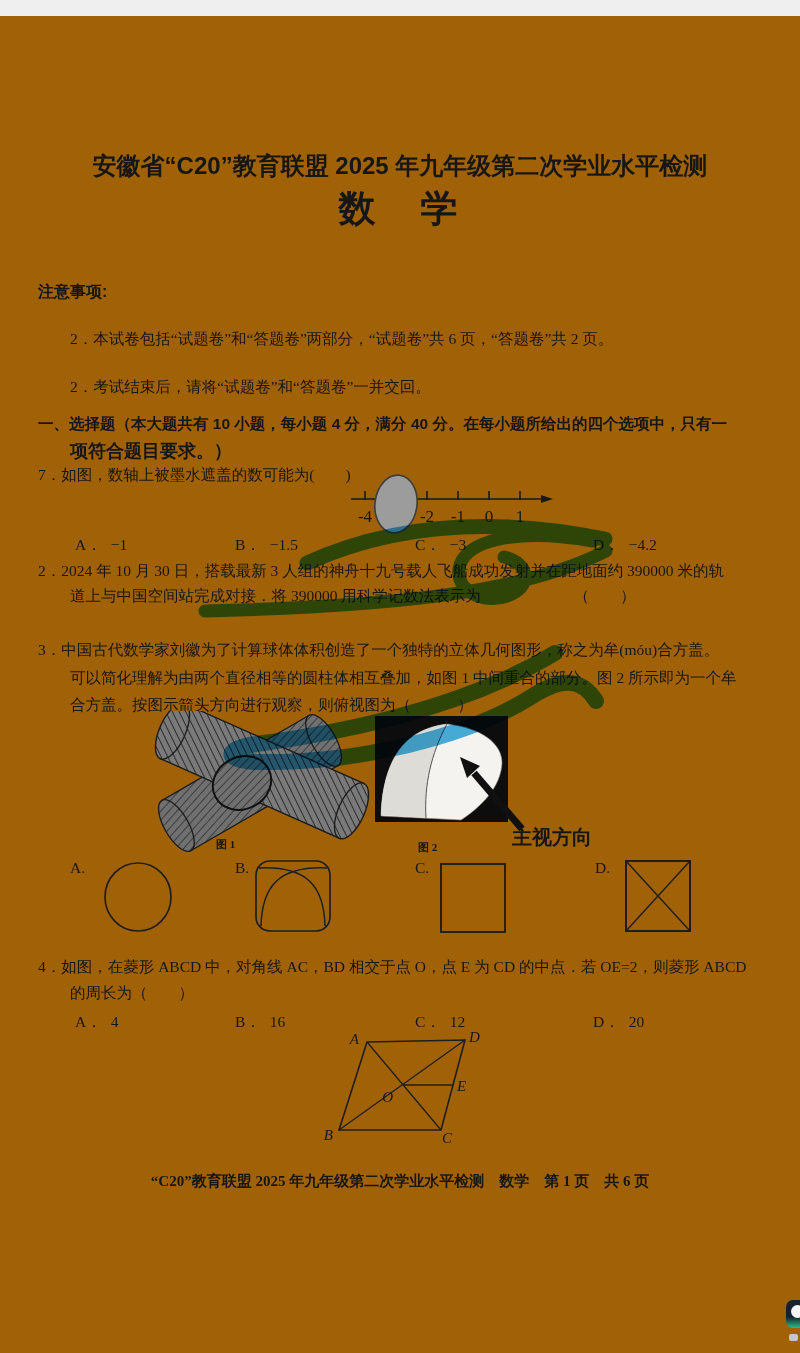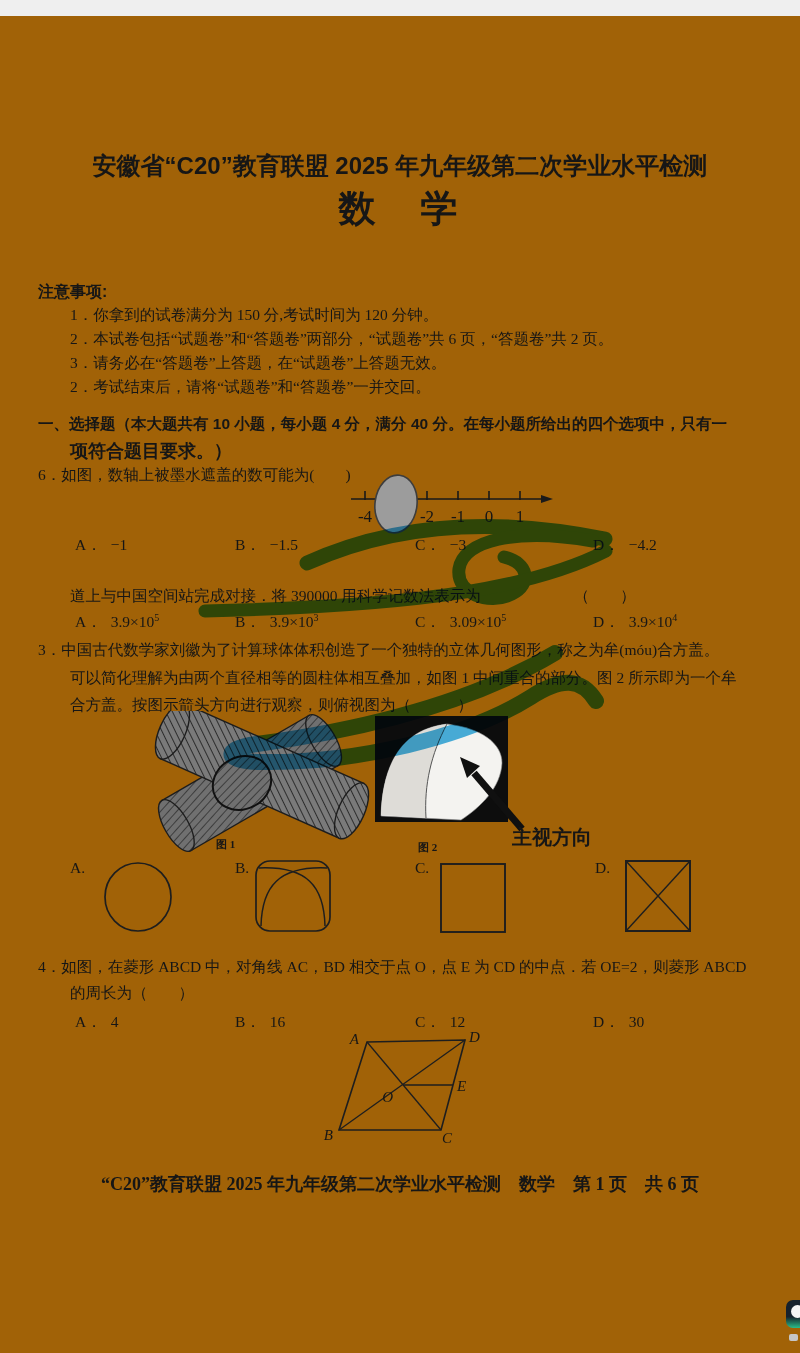--- a/index.html
+++ b/index.html
@@ -16,41 +16,39 @@
   .title2 { left:0; top:168px; width:100%; text-align:center; font-size:37px; letter-spacing:4px; }
   .row { left:0; width:800px; height:24px; }
   .opt { position:absolute; top:0; font-size:15.5px; white-space:nowrap; }
   .c1 { left:75px; } .c2 { left:235px; } .c3 { left:415px; } .c4 { left:593px; }
   .ol { margin-right:9px; }
   sup { font-size:10px; }
   .figlabel { font-size:11px; font-weight:600; }
   .wm { position:absolute; left:165px; top:495px; width:450px; height:265px;
         mix-blend-mode:multiply; pointer-events:none; z-index:40; }
   svg.fig { position:absolute; }
-  .footer { left:0; top:1156px; width:100%; text-align:center; font-size:18px; font-weight:600; }
+  .footer { left:0; top:1156px; width:100%; text-align:center; font-size:15px; font-weight:600; }
   .edge-strip { left:0; top:1341px; width:800px; height:12px; background:#dcdcda; border-top:1.5px solid #8f8f8f; }
 </style>
 </head>
 <body>
 
 <div class="page">
 
   <div class="abs title1 bold">安徽省“C20”教育联盟 2025 年九年级第二次学业水平检测</div>
   <div class="abs title2 bold">数　学</div>
 
   <div class="abs bold" style="left:38px;top:266px;font-size:16px">注意事项:</div>
-  <div class="abs body" style="left:70px;top:289px">1．你拿到的试卷满分为 150 分,考试时间为 120 分钟。</div>
   <div class="abs body" style="left:70px;top:313px">2．本试卷包括“试题卷”和“答题卷”两部分，“试题卷”共 6 页，“答题卷”共 2 页。</div>
-  <div class="abs body" style="left:70px;top:337px">3．请务必在“答题卷”上答题，在“试题卷”上答题无效。</div>
   <div class="abs body" style="left:70px;top:361px">2．考试结束后，请将“试题卷”和“答题卷”一并交回。</div>
 
   <div class="abs bold" style="left:38px;top:398px;font-size:15.5px">一、选择题（本大题共有 10 小题，每小题 4 分，满分 40 分。在每小题所给出的四个选项中，只有一</div>
   <div class="abs bold" style="left:70px;top:423px;font-size:18px">项符合题目要求。）</div>
 
-  <div class="abs body" style="left:38px;top:449px">6．如图，数轴上被墨水遮盖的数可能为(　　)</div>
+  <div class="abs body" style="left:38px;top:449px">7．如图，数轴上被墨水遮盖的数可能为(　　)</div>
 
   <svg class="fig" style="left:343px;top:450px;width:215px;height:70px" viewBox="0 0 215 70">
     <line x1="8" y1="33" x2="201" y2="33" stroke="#1a1a1a" stroke-width="1.6"></line>
     <polygon points="210,33 198,29 198,37" fill="#1a1a1a"></polygon>
     <g stroke="#1a1a1a" stroke-width="1.6">
       <line x1="22" y1="25" x2="22" y2="34"></line>
       <line x1="84" y1="25" x2="84" y2="34"></line>
       <line x1="115" y1="25" x2="115" y2="34"></line>
       <line x1="146" y1="25" x2="146" y2="34"></line>
       <line x1="177" y1="25" x2="177" y2="34"></line>
@@ -65,27 +63,22 @@
     <ellipse cx="53" cy="38" rx="21" ry="29" transform="rotate(7 53 38)" fill="#9c9c9c" stroke="#3d3d3d" stroke-width="1.6"></ellipse>
   </svg>
 
   <div class="abs row" style="top:519px">
     <span class="opt c1"><span class="ol">A．</span><span>−1</span></span>
     <span class="opt c2"><span class="ol">B．</span><span>−1.5</span></span>
     <span class="opt c3"><span class="ol">C．</span><span>−3</span></span>
     <span class="opt c4"><span class="ol">D．</span><span>−4.2</span></span>
   </div>
 
+  <div class="abs body" style="left:38px;top:545px">2．2024 年 10 月 30 日，搭载最新 3 人组的神舟十九号载人飞船成功发射并在距地面约 390000 米的轨</div>
   <div class="abs body" style="left:70px;top:570px">道上与中国空间站完成对接．将 390000 用科学记数法表示为　　　　　　（　　）</div>
-  <div class="abs row" style="top:596px">
-    <span class="opt c1"><span class="ol">A．</span><span>3.9×10</span><sup>5</sup></span>
-    <span class="opt c2"><span class="ol">B．</span><span>3.9×10</span><sup>3</sup></span>
-    <span class="opt c3"><span class="ol">C．</span><span>3.09×10</span><sup>5</sup></span>
-    <span class="opt c4"><span class="ol">D．</span><span>3.9×10</span><sup>4</sup></span>
-  </div>
 
   <div class="abs body" style="left:38px;top:624px">3．中国古代数学家刘徽为了计算球体体积创造了一个独特的立体几何图形，称之为牟(móu)合方盖。</div>
   <div class="abs body" style="left:70px;top:652px">可以简化理解为由两个直径相等的圆柱体相互叠加，如图 1 中间重合的部分。图 2 所示即为一个牟</div>
   <div class="abs body" style="left:70px;top:679px">合方盖。按图示箭头方向进行观察，则俯视图为（　　　）</div>
 
   <svg class="fig" style="left:150px;top:695px;width:470px;height:150px" viewBox="0 0 470 150">
     <defs>
       <pattern id="h1" width="6" height="6" patternUnits="userSpaceOnUse" patternTransform="rotate(40)">
         <rect width="6" height="6" fill="#7a7a7a"></rect>
           <path d="M0 0H6" stroke="#2d2d2d" stroke-width="2"></path>
@@ -147,21 +140,21 @@
     <line x1="3" y1="3" x2="67" y2="73" stroke="#1e1e1e" stroke-width="1.4"></line>
     <line x1="67" y1="3" x2="3" y2="73" stroke="#1e1e1e" stroke-width="1.4"></line>
   </svg>
 
   <div class="abs body" style="left:38px;top:941px">4．如图，在菱形 ABCD 中，对角线 AC，BD 相交于点 O，点 E 为 CD 的中点．若 OE=2，则菱形 ABCD</div>
   <div class="abs body" style="left:70px;top:967px">的周长为（　　）</div>
   <div class="abs row" style="top:996px">
     <span class="opt c1"><span class="ol">A．</span><span>4</span></span>
     <span class="opt c2"><span class="ol">B．</span><span>16</span></span>
     <span class="opt c3"><span class="ol">C．</span><span>12</span></span>
-    <span class="opt c4"><span class="ol">D．</span><span>30</span></span>
+    <span class="opt c4"><span class="ol">D．</span><span>20</span></span>
   </div>
 
   <svg class="fig" style="left:315px;top:1012px;width:175px;height:118px" viewBox="0 0 175 118">
     <polygon points="52,14 150,12 126,102 24,102" fill="none" stroke="#1e1e1e" stroke-width="1.6"></polygon>
     <line x1="52" y1="14" x2="126" y2="102" stroke="#1e1e1e" stroke-width="1.3"></line>
     <line x1="24" y1="102" x2="150" y2="12" stroke="#1e1e1e" stroke-width="1.3"></line>
     <line x1="88" y1="57" x2="138" y2="57" stroke="#1e1e1e" stroke-width="1.3"></line>
     <g font-size="15" font-style="italic" fill="#161616" font-family="Liberation Serif, DejaVu Serif, serif">
       <text x="44" y="16" text-anchor="end">A</text>
       <text x="154" y="14">D</text>

